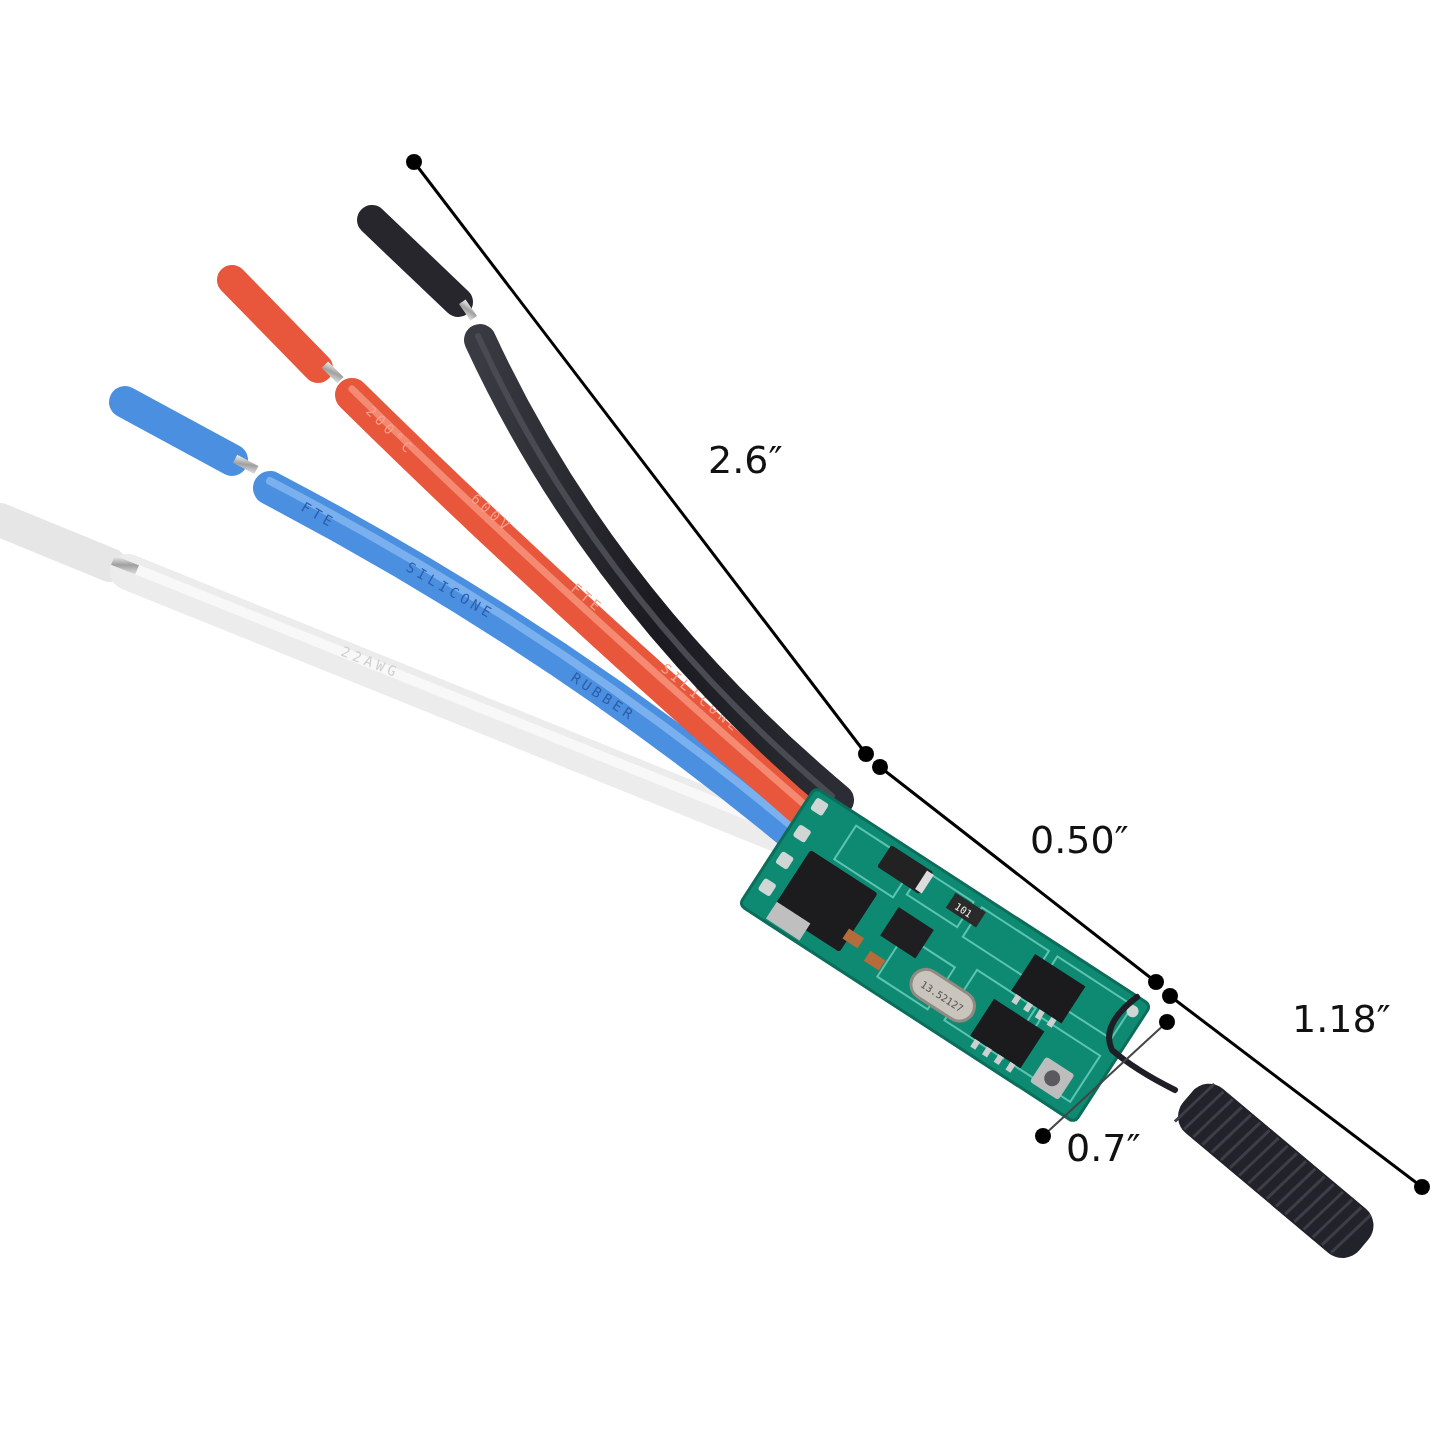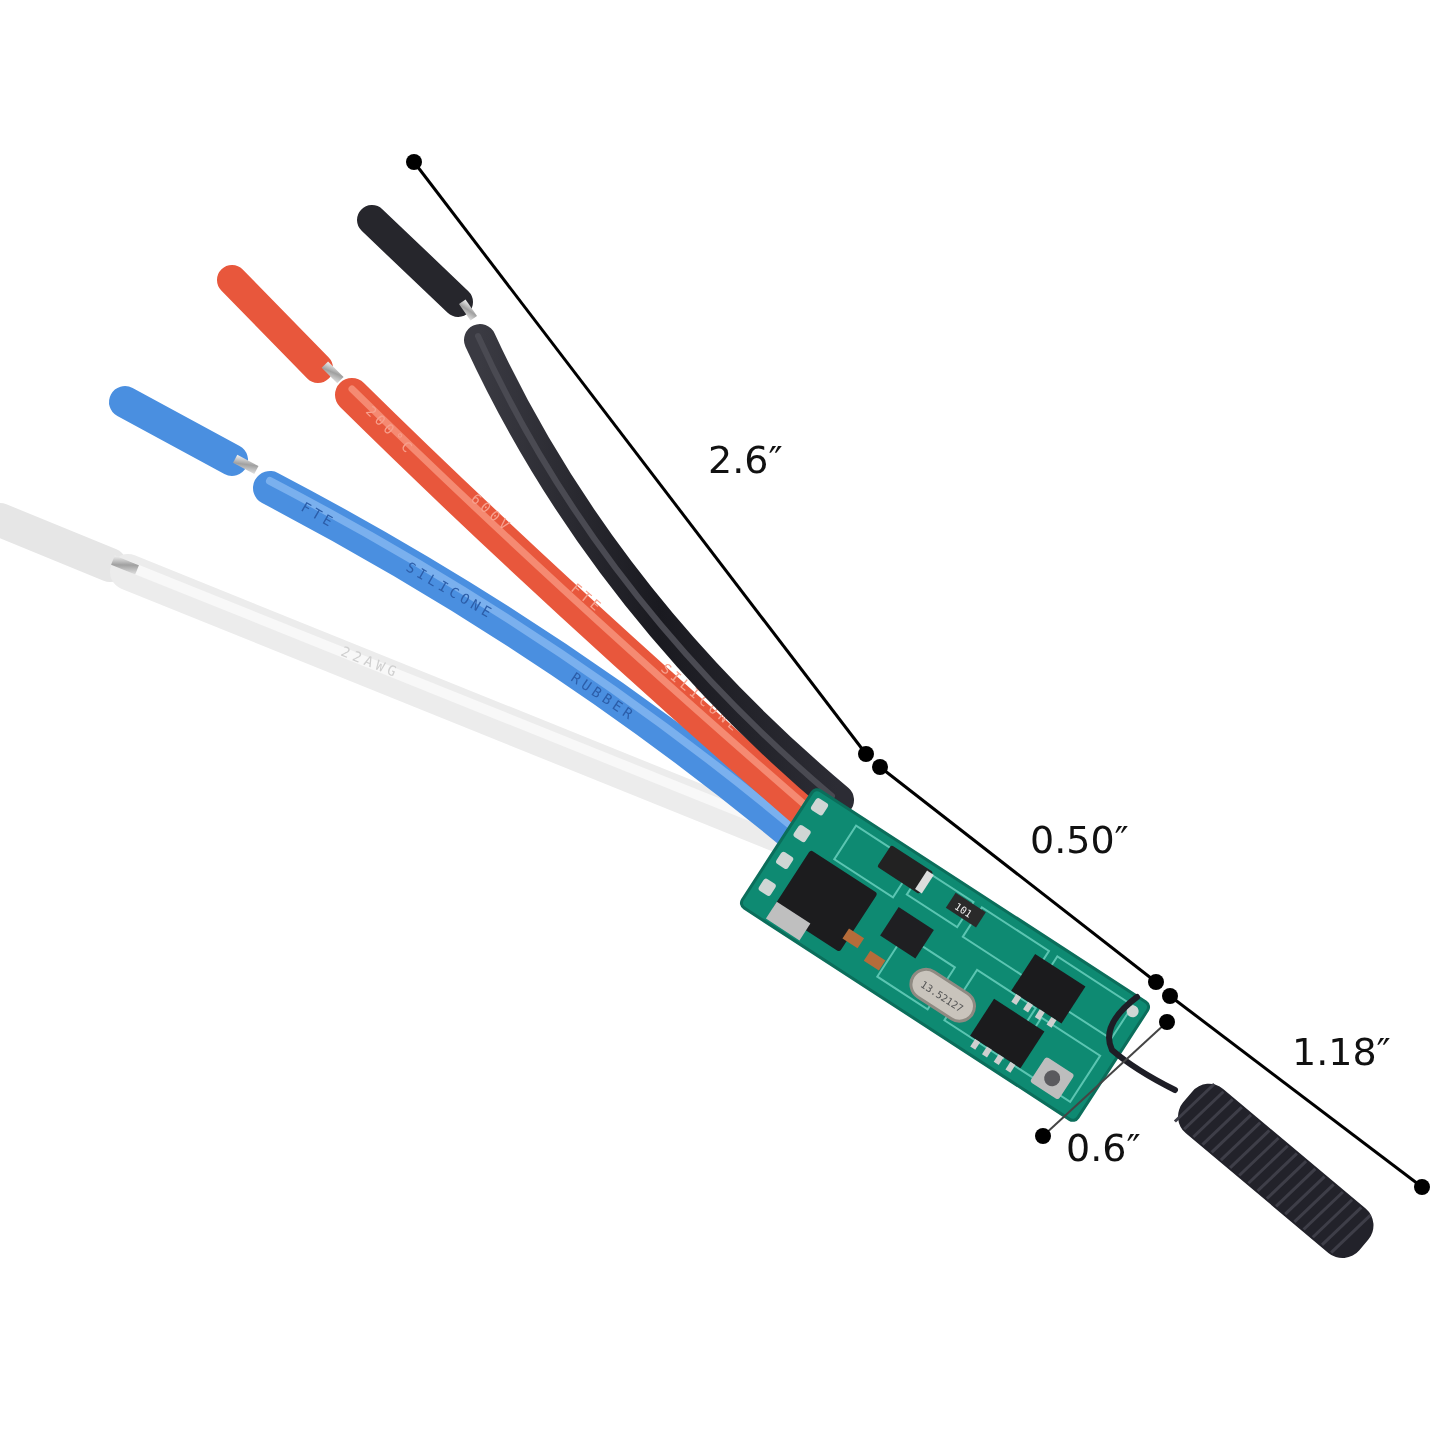--- a/index.html
+++ b/index.html
@@ -167,15 +167,15 @@
     <g>
       <line x1="1043" y1="1136" x2="1167" y2="1022" stroke="#444" stroke-width="2"></line>
       <circle cx="1043" cy="1136" r="8" fill="#000"></circle>
       <circle cx="1167" cy="1022" r="8" fill="#000"></circle>
     </g>
   </svg>
 
   
   <div class="dim-label" style="left:708px; top:438px;">2.6″</div>
   <div class="dim-label" style="left:1030px; top:818px;">0.50″</div>
-  <div class="dim-label" style="left:1292px; top:1030px;">1.18″</div>
-  <div class="dim-label" style="left:1066px; top:1126px;">0.6″</div>
+  <div class="dim-label" style="left:1292px; top:997px;">1.18″</div>
+  <div class="dim-label" style="left:1066px; top:1126px;">0.7″</div>
 </div>
 
 </body></html>

